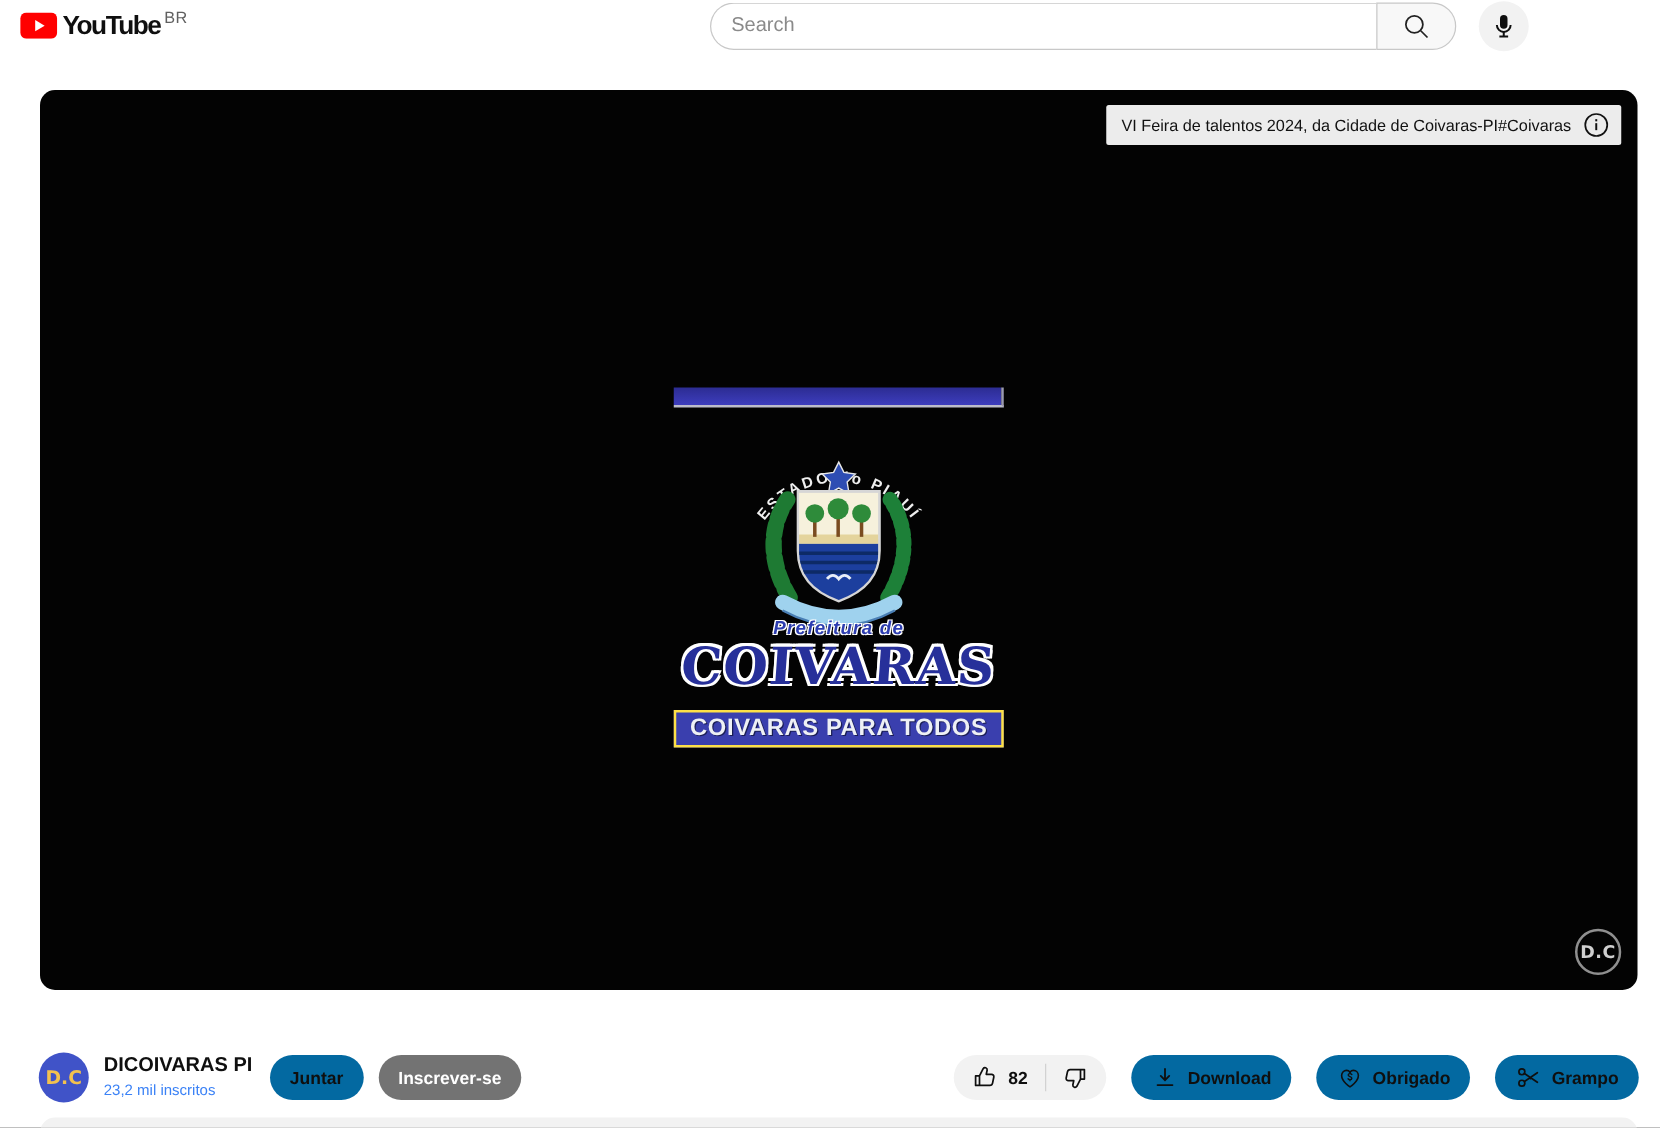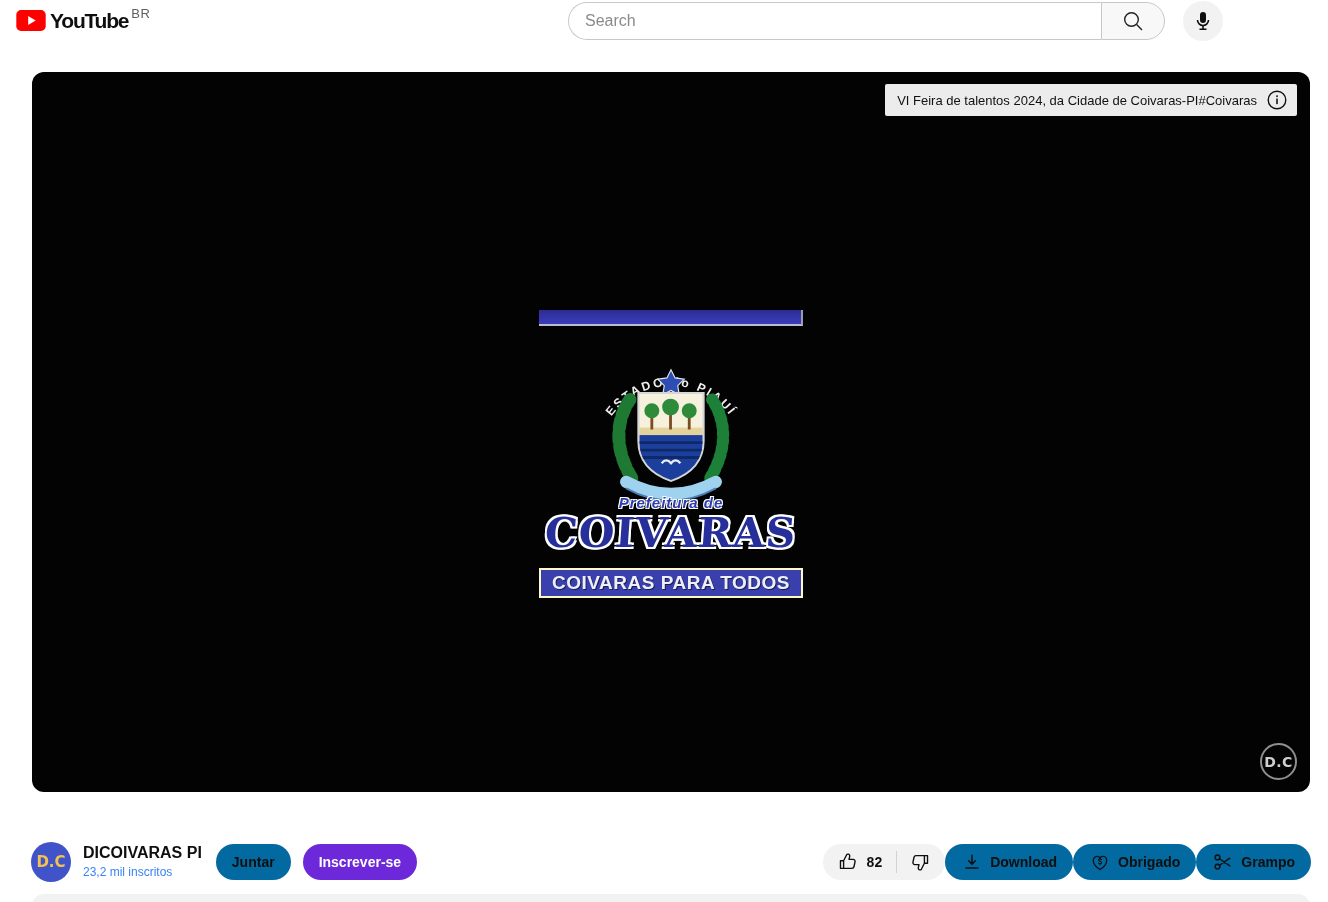--- a/index.html
+++ b/index.html
@@ -37,21 +37,21 @@
                  width:266px; display:flex; flex-direction:column; align-items:center; }
   .blue-bar { width:264px; height:16px; background:linear-gradient(#2c2c92,#3d3dbd);
               border-bottom:2px solid #bcbcca; border-right:2px solid #9a9ab0; }
   .crest { margin-top:10px; }
   .prefeitura { margin-top:-14px; font-size:15px; font-weight:800; font-style:italic; color:#2d3db0;
                 letter-spacing:1px;
                 text-shadow:-1px -1px 0 #fff,1px -1px 0 #fff,-1px 1px 0 #fff,1px 1px 0 #fff; }
   .city-name { font-family:"DejaVu Serif", serif; font-size:41px; font-weight:800; color:#27309a;
                letter-spacing:1px; line-height:44px; transform:skewX(-4deg);
                text-shadow:-2px -2px 0 #fff,2px -2px 0 #fff,-2px 2px 0 #fff,2px 2px 0 #fff,0 2px 0 #fff,0 -2px 0 #fff; }
-  .banner { margin-top:13px; width:264px; height:30px; background:#3a3fae; border:2px solid #fef9c3;
+  .banner { margin-top:13px; width:264px; height:30px; background:#3a3fae; border:2px solid #fde047;
             display:flex; align-items:center; justify-content:center; }
   .banner-text { font-size:19px; font-weight:700; color:#eef0f5; letter-spacing:0.5px;
                  text-shadow:1px 1px 0 #1a1d55; white-space:nowrap; }
 
   .watermark { position:absolute; right:13px; bottom:12px; width:37px; height:37px; border-radius:50%;
                border:2px solid #8f8f8f; display:flex; align-items:center; justify-content:center; cursor:pointer; }
   .watermark-text { color:#cfcfcf; font-size:14px; font-weight:700; letter-spacing:0.5px;
                     font-family:"DejaVu Sans", sans-serif; }
 
   
@@ -64,23 +64,23 @@
   .avatar { width:40px; height:40px; border-radius:50%; background:#4053c8; display:flex;
             align-items:center; justify-content:center; cursor:pointer; flex:none; }
   .avatar-text { color:#f2c14e; font-weight:700; font-size:15px; font-family:"DejaVu Sans",sans-serif; }
   .channel-meta { margin-left:12px; margin-right:14px; }
   .channel-name { font-size:16px; font-weight:700; line-height:20px; white-space:nowrap; }
   .channel-subs { font-size:12px; color:#3b82f6; line-height:18px; white-space:nowrap; }
   .pill { height:36px; border:none; border-radius:18px; background:#0369a1; font-size:14px;
           font-weight:600; color:#0f0f0f; padding:0 16px; display:flex; align-items:center;
           gap:7px; cursor:pointer; font-family:"Liberation Sans",sans-serif; white-space:nowrap; }
   .join-btn { margin-right:12px; }
-  .subscribe-btn { background:#6d28d9; color:#fff; font-weight:600; }
-
-  .actions { margin-left:auto; display:flex; align-items:center; gap:0; }
+  .subscribe-btn { background:#737373; color:#fff; font-weight:600; }
+
+  .actions { margin-left:auto; display:flex; align-items:center; gap:20px; }
   .like-pill { display:flex; align-items:center; height:36px; background:#f2f2f2; border-radius:18px; }
   .like-seg { display:flex; align-items:center; gap:8px; padding:0 6px 0 14px; height:100%;
               cursor:pointer; border-radius:18px 0 0 18px; }
   .like-count { font-size:14px; font-weight:600; padding-right:8px; }
   .seg-divider { width:1px; height:22px; background:#d2d2d2; }
   .dislike-seg { display:flex; align-items:center; padding:0 14px 0 12px; height:100%;
                  cursor:pointer; border-radius:0 18px 18px 0; }
 
   .desc-box { position:absolute; left:32px; top:894px; width:1278px; height:40px;
               background:#f2f2f2; border-radius:12px; cursor:pointer; }

